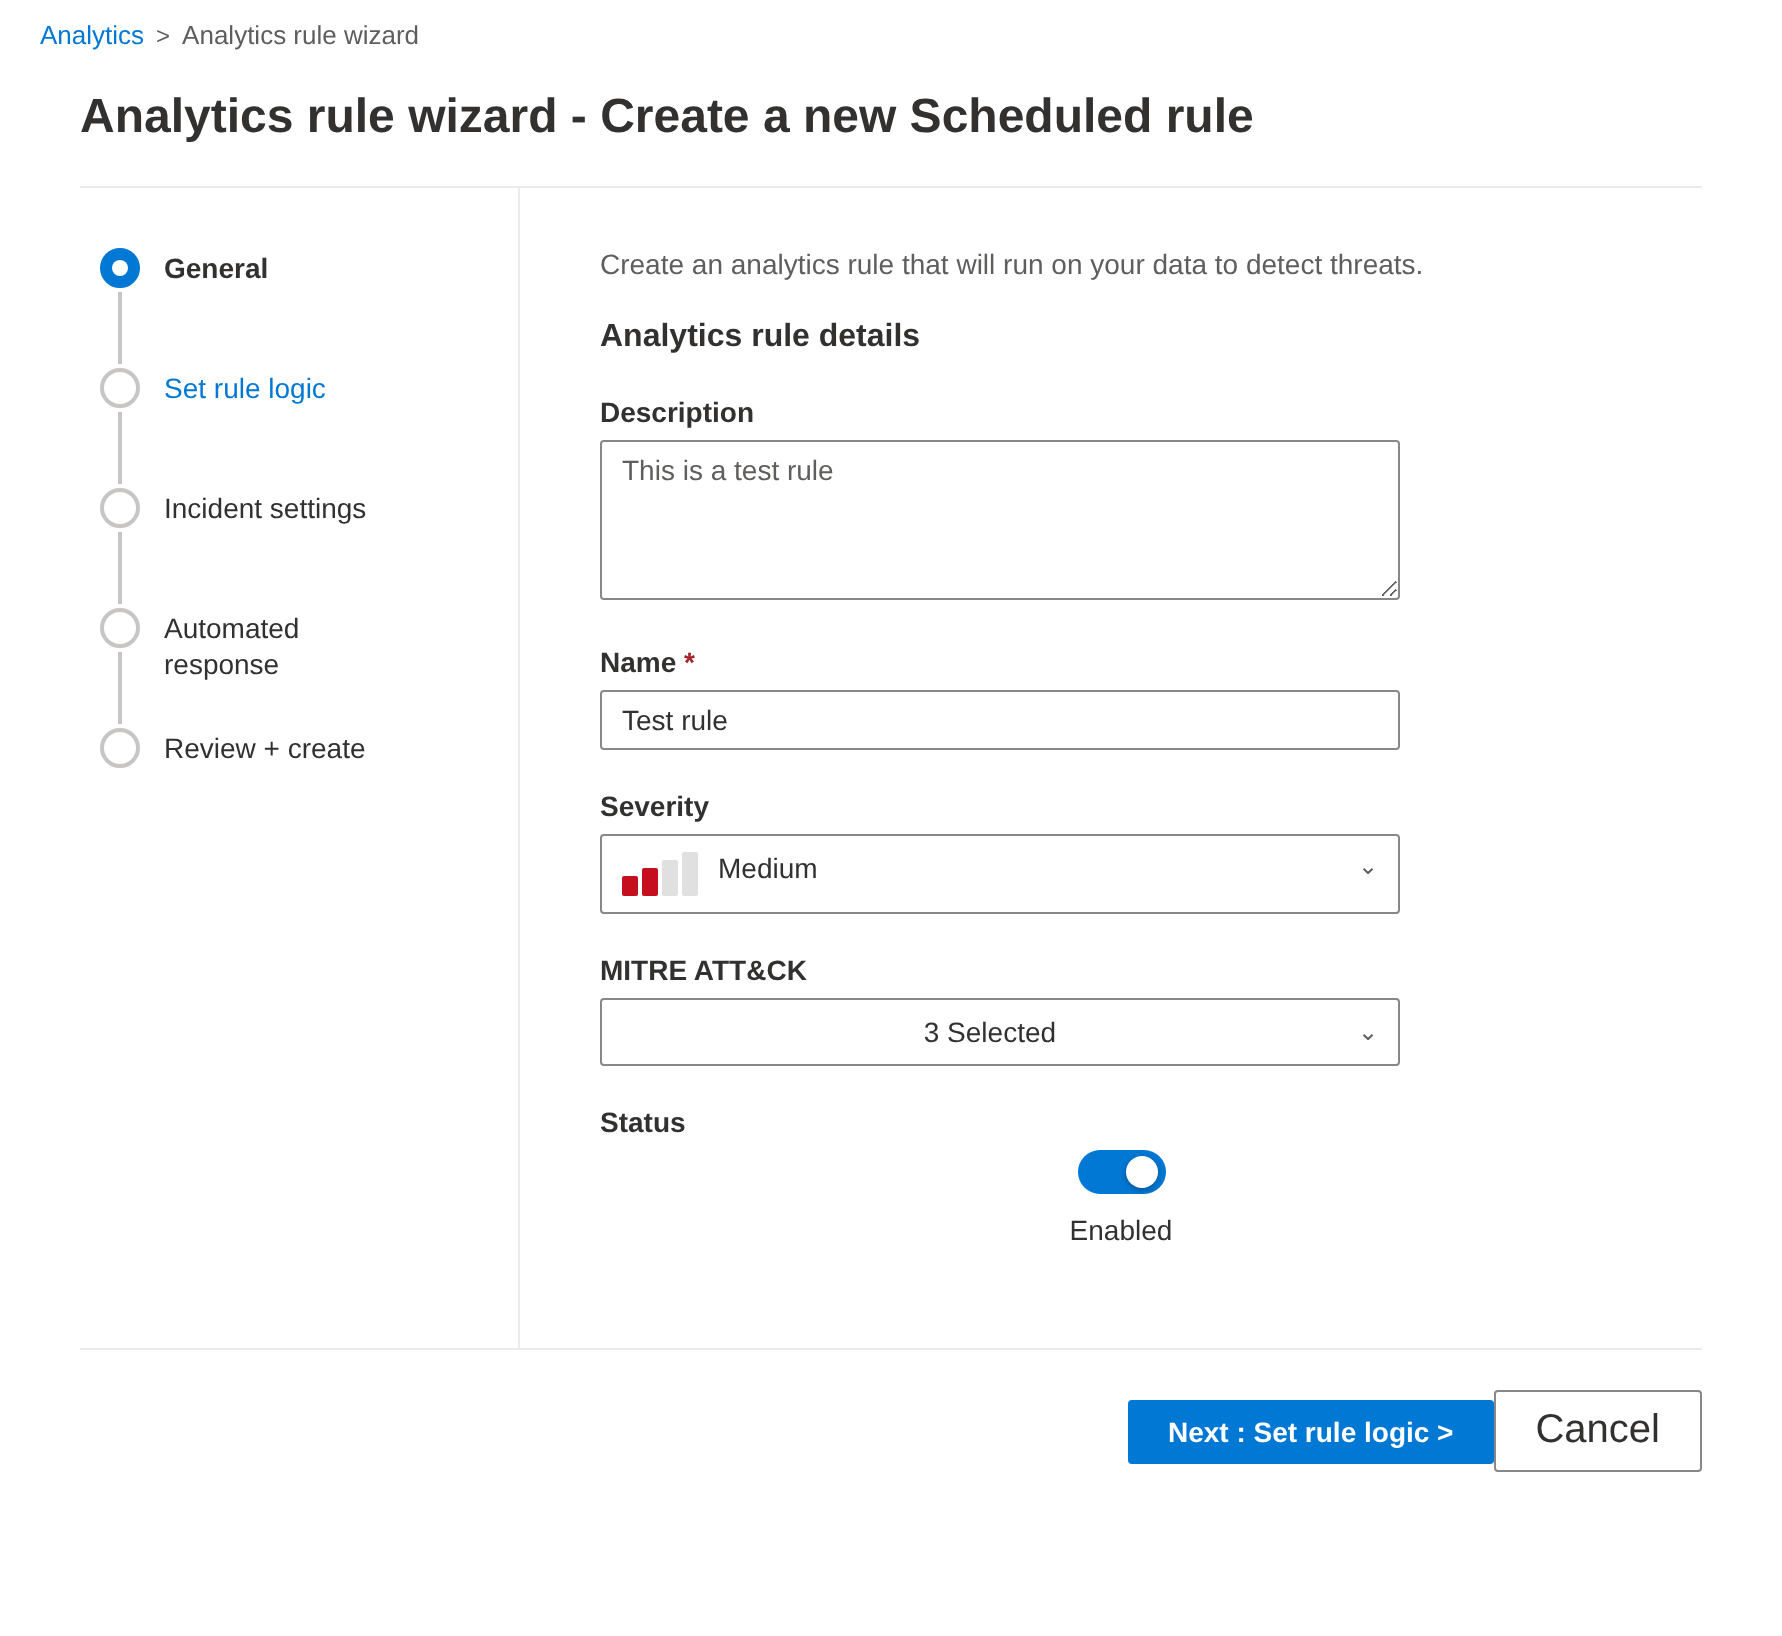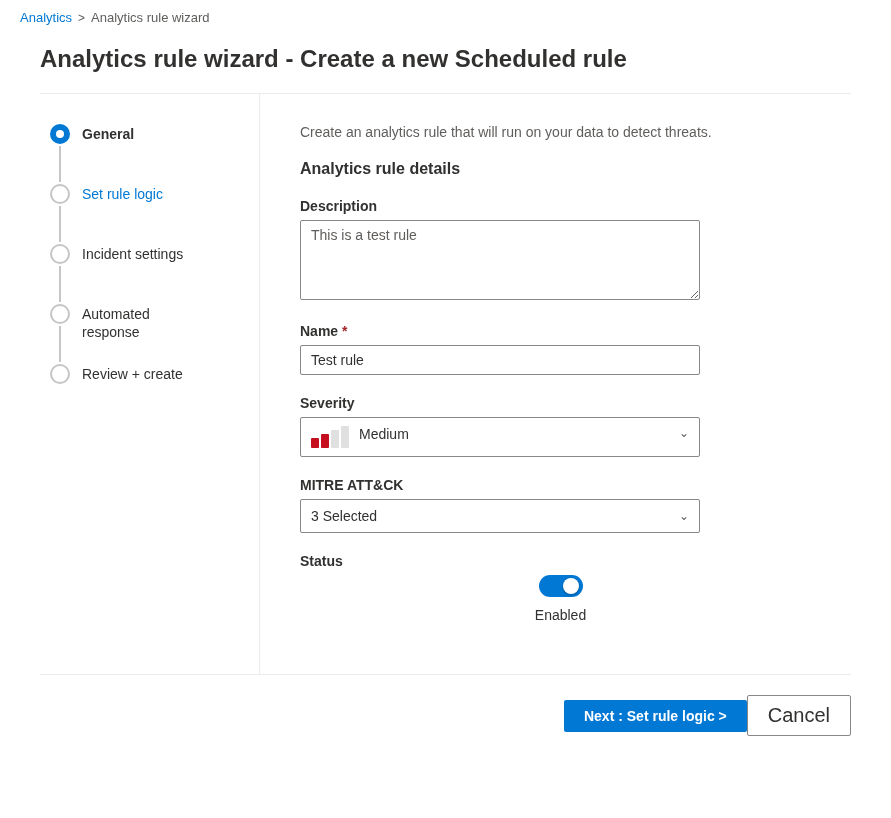--- a/index.html
+++ b/index.html
@@ -226,20 +226,21 @@
       border: 1px solid #8a8886;
       border-radius: 2px;
       background: #fff;
       cursor: pointer;
     }
 
     .mitre-text {
       flex: 1;
       font-size: 14px;
       color: #323130;
+      text-align: center;
     }
 
     .mitre-chevron {
       color: #605e5c;
       font-size: 12px;
     }
 
     
     .toggle-row {
       display: flex;

